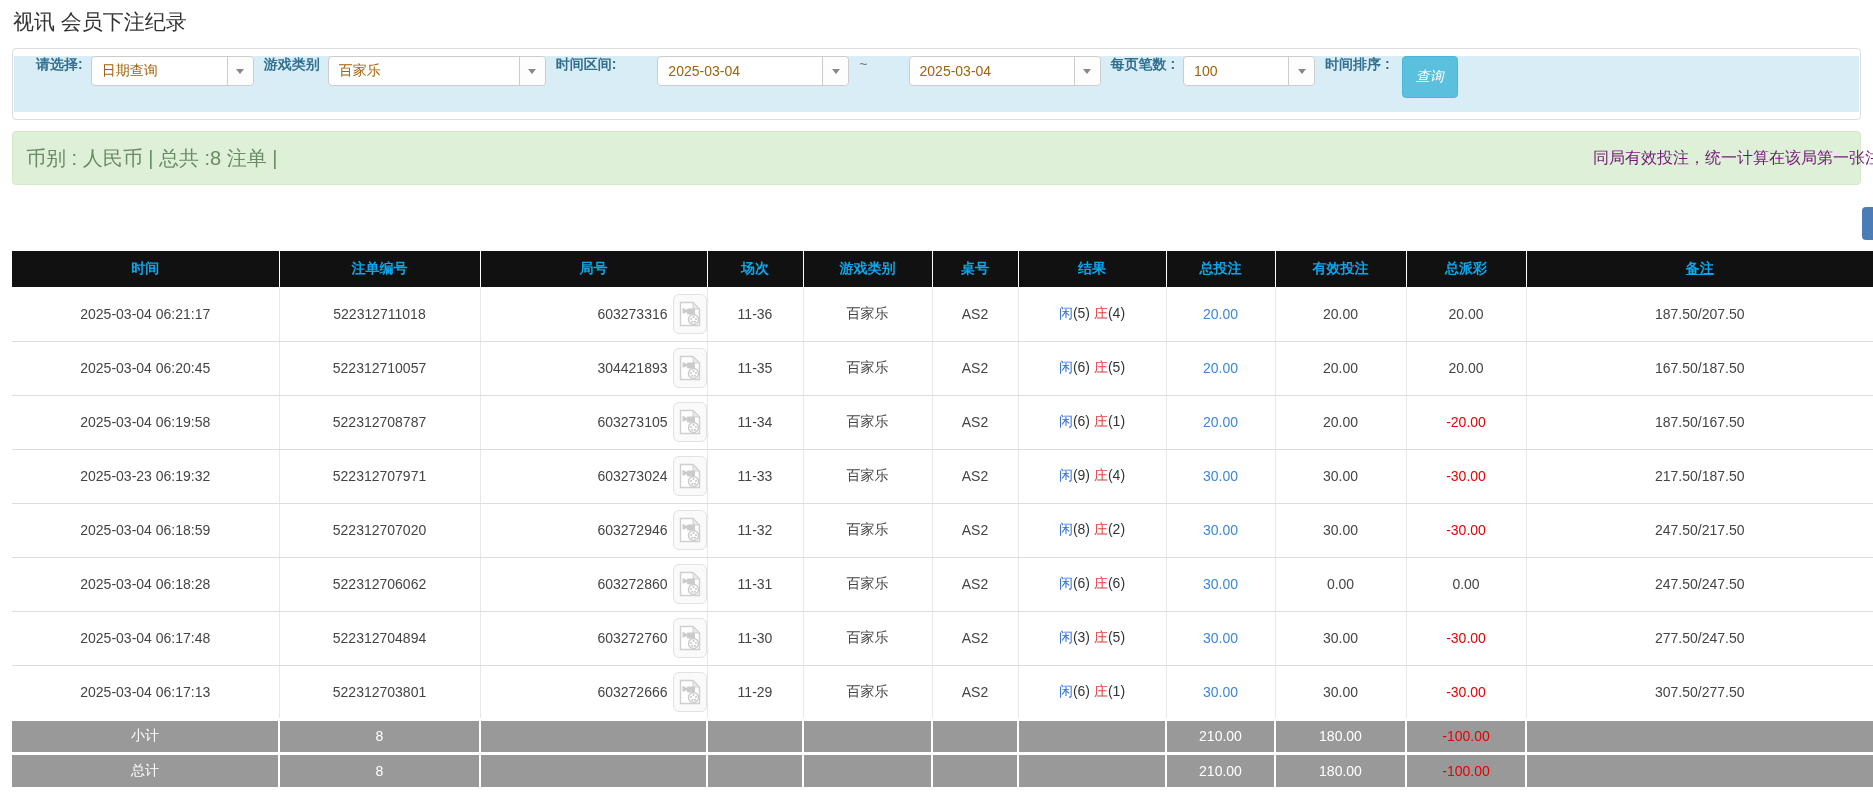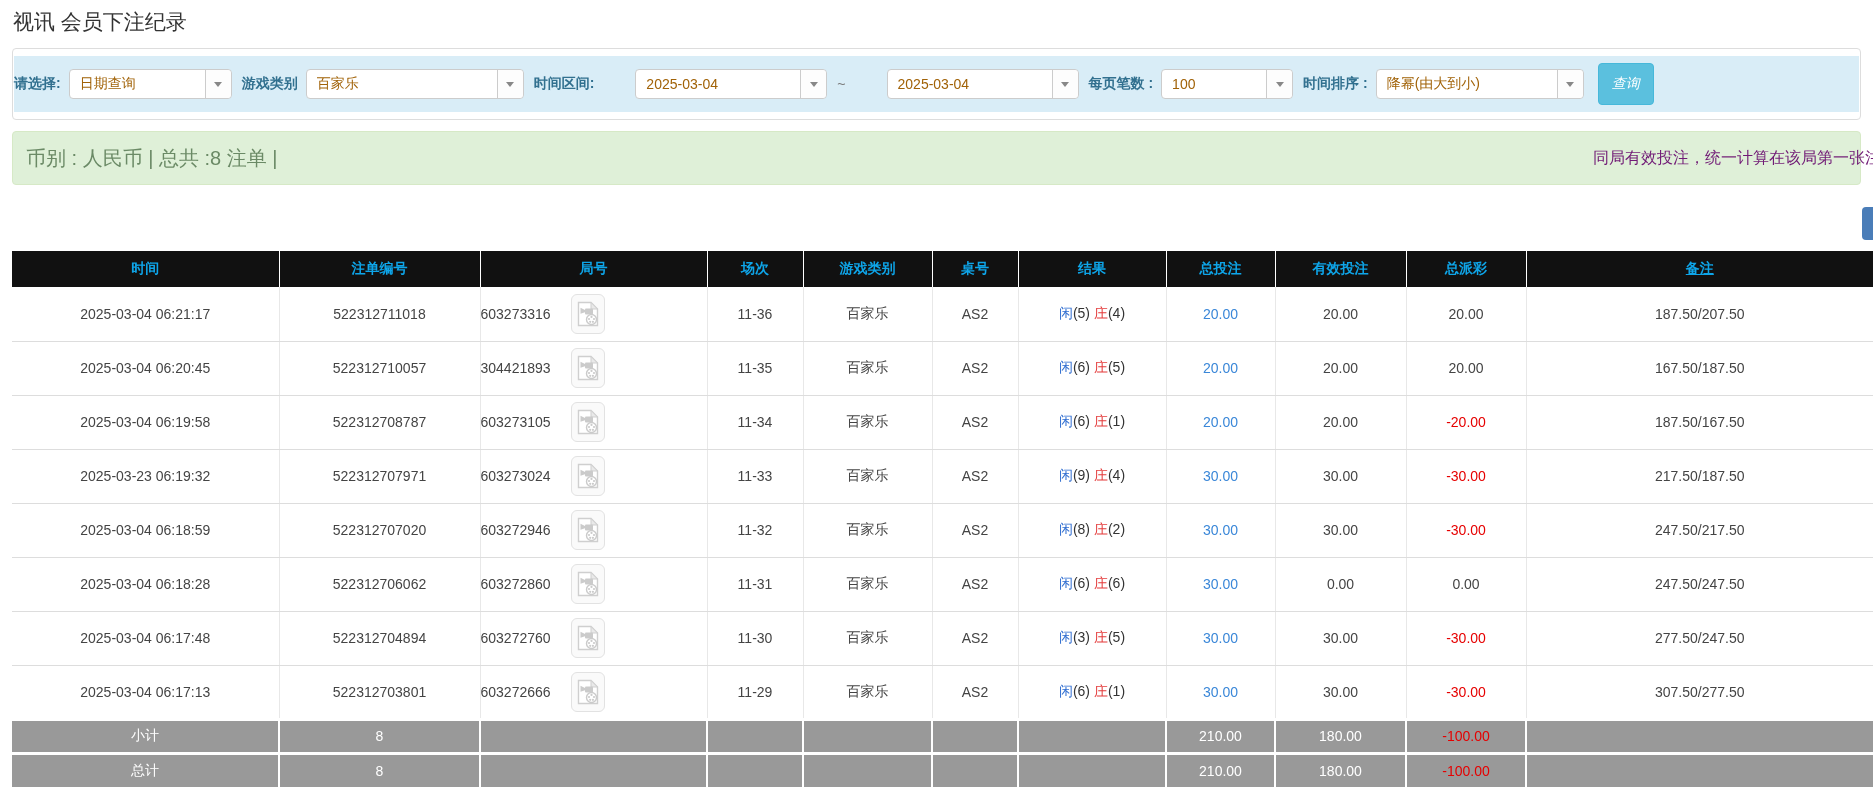--- a/index.html
+++ b/index.html
@@ -4,22 +4,22 @@
 <style>
   * { box-sizing: border-box; margin: 0; padding: 0; }
   html,body { width:1873px; height:809px; overflow:hidden; background:#fff;
     font-family:"Liberation Sans","DejaVu Sans",sans-serif; position:relative; }
 
   .page-title { position:absolute; top:8px; left:13px; font-size:21px; color:#333; }
 
   
   .filter-panel { position:absolute; top:48px; left:12px; width:1849px; height:72px;
     border:1px solid #ddd; border-radius:4px; padding:7px 1px; background:#fff; }
-  .filter-bar { height:100%; background:#d9edf7; display:flex; align-items:center;
-    font-size:14px; }
+  .filter-bar { height:100%; background:#d9edf7; display:flex; align-items:flex-start;
+    padding-left:22px; font-size:14px; }
   .f-label { color:#31708f; font-weight:bold; white-space:nowrap; margin-right:8px; }
   .combo { background:#fff; border:1px solid #ccc; border-radius:4px; height:30px;
     display:flex; align-items:center; margin-right:10px; cursor:pointer; }
   .combo .val { flex:1; padding:0 8px 0 10px; color:#a16207; white-space:nowrap; overflow:hidden; }
   .combo .arrow-box { width:26px; height:100%; border-left:1px solid #ccc;
     display:flex; align-items:center; justify-content:center; background:#fdfdfd;
     border-radius:0 4px 4px 0; }
   .tri-down { width:0; height:0; border-left:4px solid transparent;
     border-right:4px solid transparent; border-top:5px solid #888; }
   .w-select1{width:163px;} .w-select2{width:218px;} .w-date{width:192px;margin-left:33px;}
@@ -50,21 +50,21 @@
     border-bottom:1px solid #ddd; border-right:1px solid #e8e8e8; background:#fff; }
   .bet-table td:last-child { border-right:none; }
   .bet-table tr.sumrow td { background:#999; color:#fff; height:34px;
     border-top:3px solid #fff; border-right:2px solid #fff; border-bottom:none; }
   .bet-table tr.sumrow td:last-child { border-right:none; }
   .blue { color:#3a87d8; }
   .red { color:#e60000; }
   .res-player { color:#2f6dd0; }
   .res-banker { color:#e43b3b; }
   .res-num { color:#333; }
-  .round-cell { display:flex; align-items:center; justify-content:flex-start; gap:20px; }
+  .round-cell { display:flex; align-items:center; justify-content:flex-end; gap:5px; }
   .video-btn { width:34px; height:40px; border:1px solid #e2e2e2; background:#fafafa;
     border-radius:6px; display:inline-flex; align-items:center; justify-content:center;
     cursor:pointer; }
 </style>
 </head>
 <body>
 
 <div class="page-title">视讯 会员下注纪录</div>
 
 <div class="filter-panel">
@@ -98,26 +98,20 @@
         </span>
     </div>
     <span class="f-label">每页笔数 :</span>
     <div class="combo w-pagesize">
       <span class="val">100</span>
       <span class="arrow-box">
           <span class="tri-down"></span>
         </span>
     </div>
     <span class="f-label">时间排序 :</span>
-    <div class="combo w-sort">
-      <span class="val">降幂(由大到小)</span>
-      <span class="arrow-box">
-          <span class="tri-down"></span>
-        </span>
-    </div>
     <button class="search-btn">查询</button>
   </div>
 </div>
 
 <div class="summary-bar">
   <span class="summary-left">币别 : 人民币 | 总共 :8 注单 |</span>
   <span class="summary-note">同局有效投注，统一计算在该局第一张注单中</span>
 </div>
 
 <div class="edge-button"></div>

